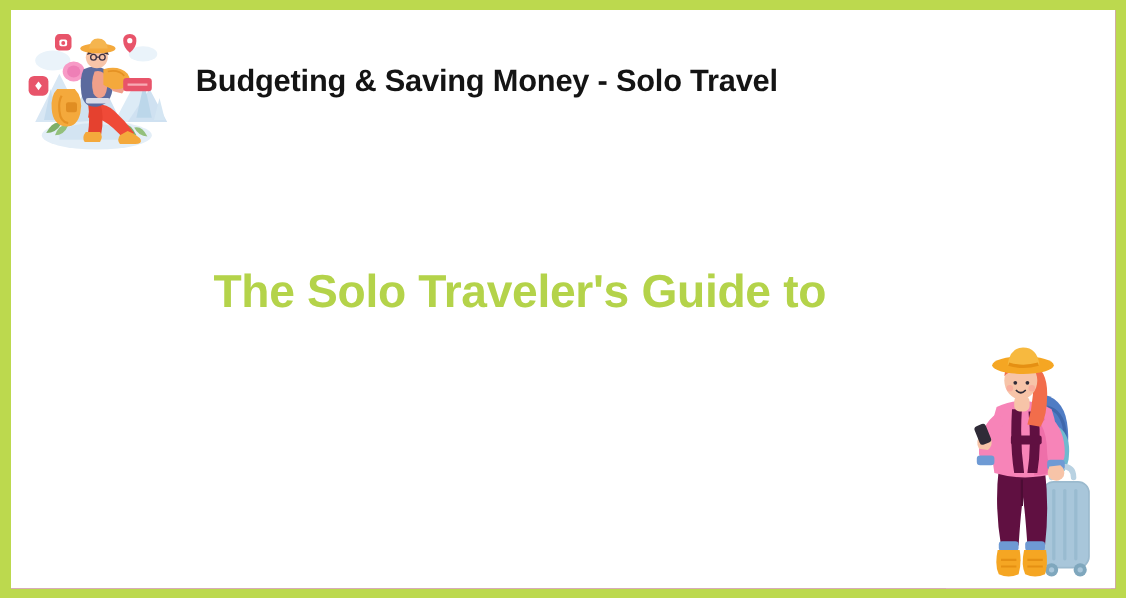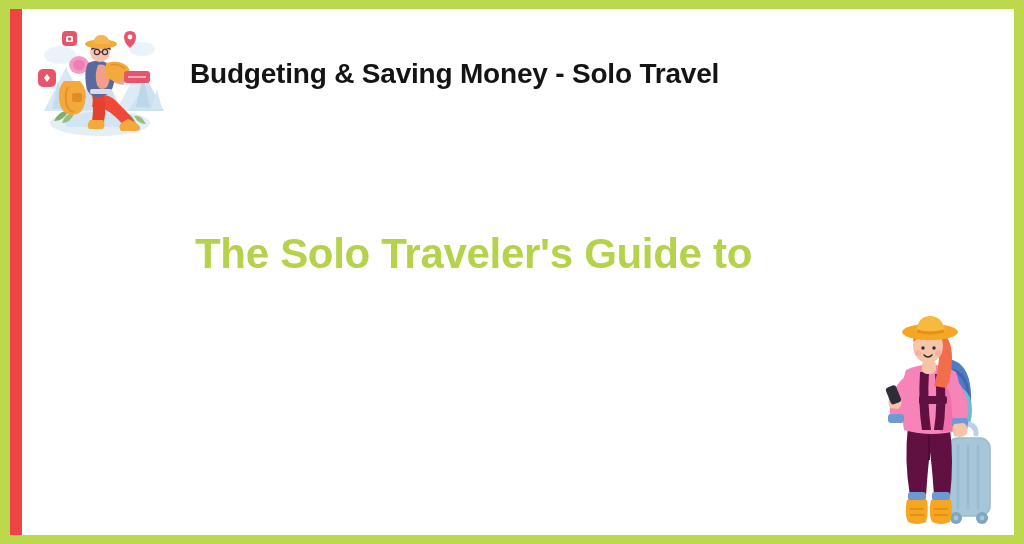--- a/index.html
+++ b/index.html
@@ -13,27 +13,26 @@
     overflow: hidden;
     background: #ffffff;
     font-family: "Liberation Sans", sans-serif;
   }
 
   .banner {
     position: relative;
     width: 1024px;
     height: 544px;
     box-sizing: border-box;
-    background: #ef4444;
+    background: #d946ef;
     border-left: 10px solid #bcd94e;
     border-right: 10px solid #bcd94e;
     border-top: 9px solid #bcd94e;
     border-bottom: 9px solid #bcd94e;
     overflow: hidden;
-    padding-left: 12px;
   }
 
   .inner {
     position: relative;
     width: 100%;
     height: 100%;
     background: #ffffff;
   }
 
   
@@ -163,21 +162,21 @@
         <rect x="6" y="54" width="18" height="18" rx="5" fill="#e8546a"></rect>
         <path d="M15 59 l3 4 l-3 4 l-3 -4 Z" fill="#ffffff"></path>
 
         <rect x="92" y="56" width="26" height="12" rx="3" fill="#e8546a"></rect>
         <line x1="96" y1="62" x2="114" y2="62" stroke="#f7aab4" stroke-width="2"></line>
       </svg>
     </div>
 
     <div class="eyebrow-title">Budgeting &amp; Saving Money - Solo Travel</div>
 
-    <h1 class="main-heading" style="margin:1px;">
+    <h1 class="main-heading" style="margin:12px;">
       <span>The Solo Traveler's Guide to</span>
       <br>
     </h1>
 
     <div class="traveler-illustration">
       <svg viewBox="0 0 150 225" width="150" height="225" xmlns="http://www.w3.org/2000/svg">
         <rect x="0" y="0" width="150" height="225" fill="#ffffff"></rect>
 
         <path d="M84 48 q22 2 26 26 q4 26 -6 42 q-12 10 -22 0 q-6 -36 2 -68 Z" fill="#4f7cc4"></path>
         <path d="M92 60 q14 4 16 22 q2 18 -6 28" fill="none" stroke="#3f68ac" stroke-width="3"></path>

